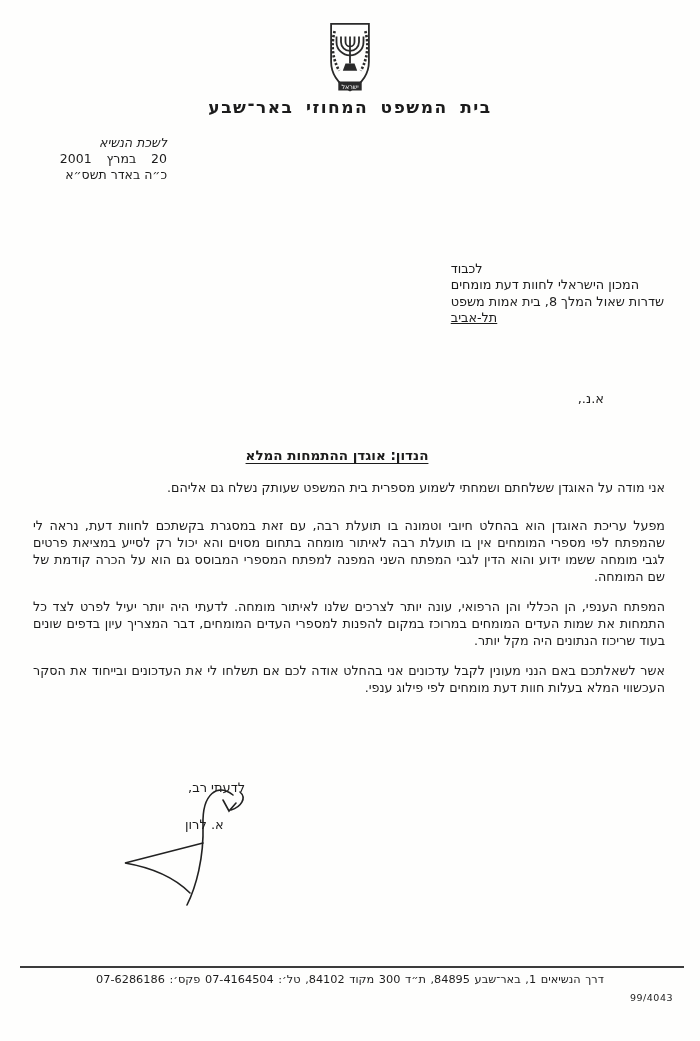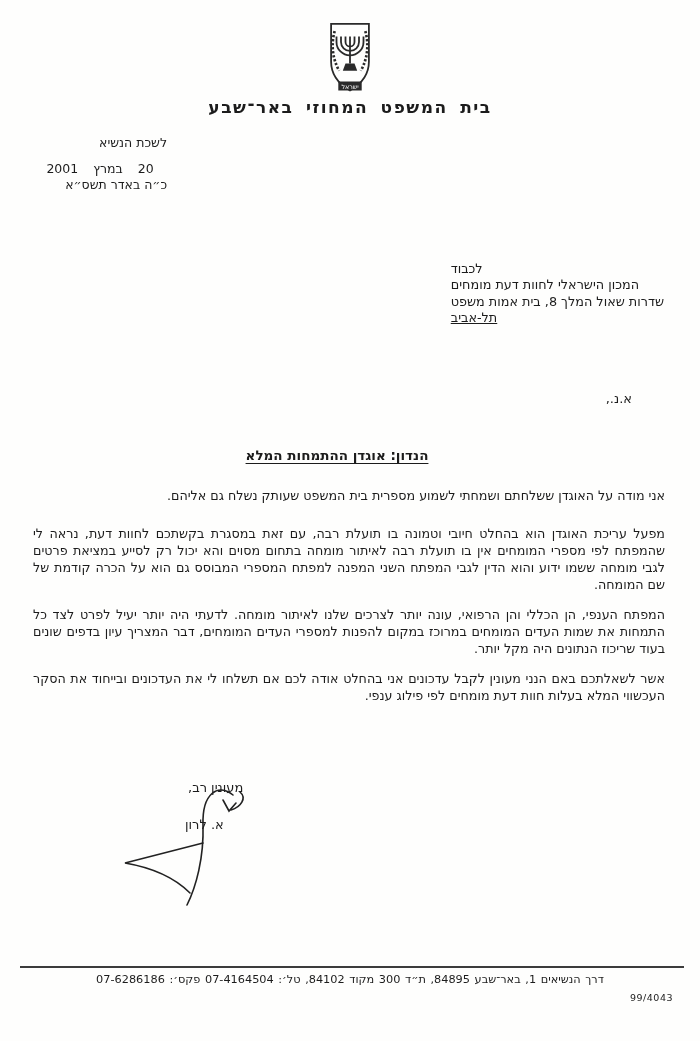--- a/index.html
+++ b/index.html
@@ -9,34 +9,34 @@
     font-family:"DejaVu Sans",sans-serif;overflow:hidden;
   }
   
   .emblem{position:absolute;top:20px;left:0;right:0;text-align:center;}
   .court-title{
     position:absolute;top:97px;left:0;right:0;text-align:center;
     font-size:17px;font-weight:bold;letter-spacing:1.5px;word-spacing:5px;
   }
   
   .office-block{position:absolute;top:135px;left:33px;width:134px;text-align:right;font-size:12.5px;line-height:16px;}
-  .office-name{margin-bottom:10px;}
-  .date-greg{word-spacing:11px;text-align:center;}
+  .office-name{font-style:italic;}
+  .date-greg{word-spacing:11px;}
   
   .recipient{position:absolute;top:261px;right:36px;text-align:left;font-size:12.8px;line-height:16.4px;}
   .recipient-city{text-decoration:underline;}
   
-  .greeting{position:absolute;top:391px;right:68px;font-size:13px;}
+  .greeting{position:absolute;top:391px;right:96px;font-size:13px;}
   .subject-row{position:absolute;top:445px;left:0;right:0;text-align:center;}
   .subject{
     display:inline-block;transform:translateX(-13px);
     font-size:13.5px;font-weight:bold;text-decoration:underline;text-underline-offset:3px;
   }
   
-  .body-text{position:absolute;top:479px;left:33px;right:35px;font-size:12.7px;line-height:17px;text-align:justify;margin-top:8px;}
+  .body-text{position:absolute;top:479px;left:33px;right:35px;font-size:12.7px;line-height:17px;text-align:justify;}
   .body-text p{margin:0 0 13px 0;}
   .body-text p.p-first{margin-bottom:21px;}
   
   .closing{position:absolute;top:780px;left:188px;font-size:13px;}
   .sig-name{position:absolute;top:817px;left:185px;font-size:13px;}
   .signature-svg{position:absolute;top:783px;left:90px;width:160px;height:135px;}
   
   .footer-rule{position:absolute;top:966px;left:20px;width:664px;border-top:2px solid #3c3c3c;}
   .footer-line{position:absolute;top:973px;left:0;right:0;text-align:center;font-size:11.3px;word-spacing:1px;}
   .doc-number{position:absolute;top:992px;left:630px;font-size:9.5px;letter-spacing:0.5px;}
@@ -80,21 +80,21 @@
     <span class="subject">הנדון: אוגדן ההתמחות המלא</span>
   </div>
 
   <div class="body-text">
     <p class="p-first">אני מודה על האוגדן ששלחתם ושמחתי לשמוע מספרית בית המשפט שעותק נשלח גם אליהם.</p>
     <p>מפעל עריכת האוגדן הוא בהחלט חיובי וטמונה בו תועלת רבה, עם זאת במסגרת בקשתכם לחוות דעת, נראה לי שהמפתח לפי מספרי המומחים אין בו תועלת רבה לאיתור מומחה בתחום מסוים והא יכול רק לסייע במציאת פרטים לגבי מומחה ששמו ידוע והוא הדין לגבי המפתח השני המפנה למפתח המספרי המבוסס גם הוא על הכרה קודמת של שם המומחה.</p>
     <p>המפתח הענפי, הן הכללי והן הרפואי, עונה יותר לצרכים שלנו לאיתור מומחה. לדעתי היה יותר יעיל לפרט לצד כל התמחות את שמות העדים המומחים במרוכז במקום להפנות למספרי העדים המומחים, דבר המצריך עיון בדפים שונים בעוד שריכוז הנתונים היה מקל יותר.</p>
     <p>אשר לשאלתכם באם הנני מעונין לקבל עדכונים אני בהחלט אודה לכם אם תשלחו לי את העדכונים ובייחוד את הסקר העכשווי המלא בעלות חוות דעת מומחים לפי פילוג ענפי.</p>
   </div>
 
-  <div class="closing">מעונין רב,</div>
+  <div class="closing">לדעתי רב,</div>
   <svg class="signature-svg" viewBox="0 0 160 135">
     <g fill="none" stroke="#222222" stroke-width="1.6" stroke-linecap="round">
       <path d="M143,12 C128,0 112,10 113,42 C114,75 106,104 97,122"></path>
       <path d="M113,60 L35,80 C70,86 88,98 100,110"></path>
       <path d="M150,9 C157,15 151,24 141,27"></path>
       <path d="M133,17 L139,28 L146,20"></path>
     </g>
   </svg>
   <div class="sig-name">א. לרון</div>
 

